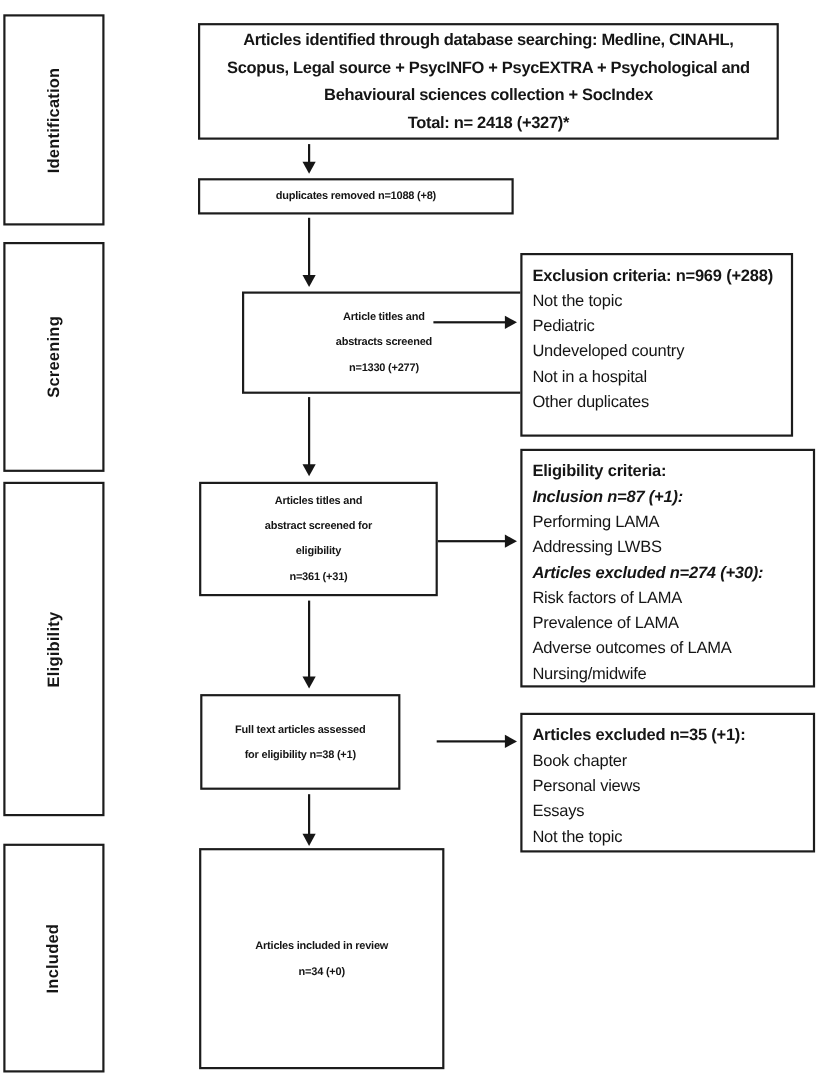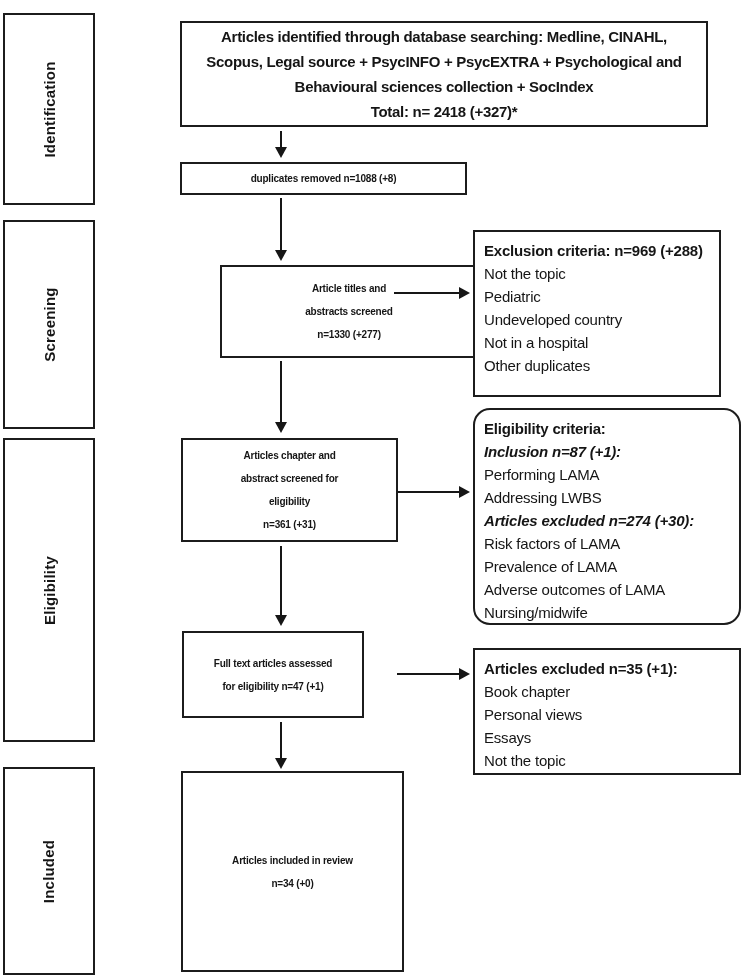--- a/index.html
+++ b/index.html
@@ -87,46 +87,46 @@
     <div class="line">duplicates removed n=1088 (+8)</div>
   </div>
 
   <div class="box center-box txt-main" style="left:188px;top:265px;width:258px;height:93px;margin-left:32px;">
     <div class="line">Article titles and</div>
     <div class="line">abstracts screened</div>
     <div class="line">n=1330 (+277)</div>
   </div>
 
   <div class="box center-box txt-main" style="left:181px;top:438px;width:217px;height:104px;">
-    <div class="line">Articles chapter and</div>
+    <div class="line">Articles titles and</div>
     <div class="line">abstract screened for</div>
     <div class="line">eligibility</div>
     <div class="line">n=361 (+31)</div>
   </div>
 
   <div class="box center-box txt-main" style="left:182px;top:631px;width:182px;height:87px;">
     <div class="line">Full text articles assessed</div>
-    <div class="line">for eligibility n=47 (+1)</div>
+    <div class="line">for eligibility n=38 (+1)</div>
   </div>
 
   <div class="box center-box txt-main" style="left:181px;top:771px;width:223px;height:201px;">
     <div class="line">Articles included in review</div>
     <div class="line">n=34 (+0)</div>
   </div>
 
   <div class="box note-box" style="left:473px;top:230px;width:248px;height:167px;">
     <div class="line b">Exclusion criteria: n=969 (+288)</div>
     <div class="line">Not the topic</div>
     <div class="line">Pediatric</div>
     <div class="line">Undeveloped country</div>
     <div class="line">Not in a hospital</div>
     <div class="line">Other duplicates</div>
   </div>
 
-  <div class="box note-box" style="left:473px;top:408px;width:268px;height:217px;border-radius:17px;">
+  <div class="box note-box" style="left:473px;top:408px;width:268px;height:217px;">
     <div class="line b">Eligibility criteria:</div>
     <div class="line bi">Inclusion n=87 (+1):</div>
     <div class="line">Performing LAMA</div>
     <div class="line">Addressing LWBS</div>
     <div class="line bi">Articles excluded n=274 (+30):</div>
     <div class="line">Risk factors of LAMA</div>
     <div class="line">Prevalence of LAMA</div>
     <div class="line">Adverse outcomes of LAMA</div>
     <div class="line">Nursing/midwife</div>
   </div>

